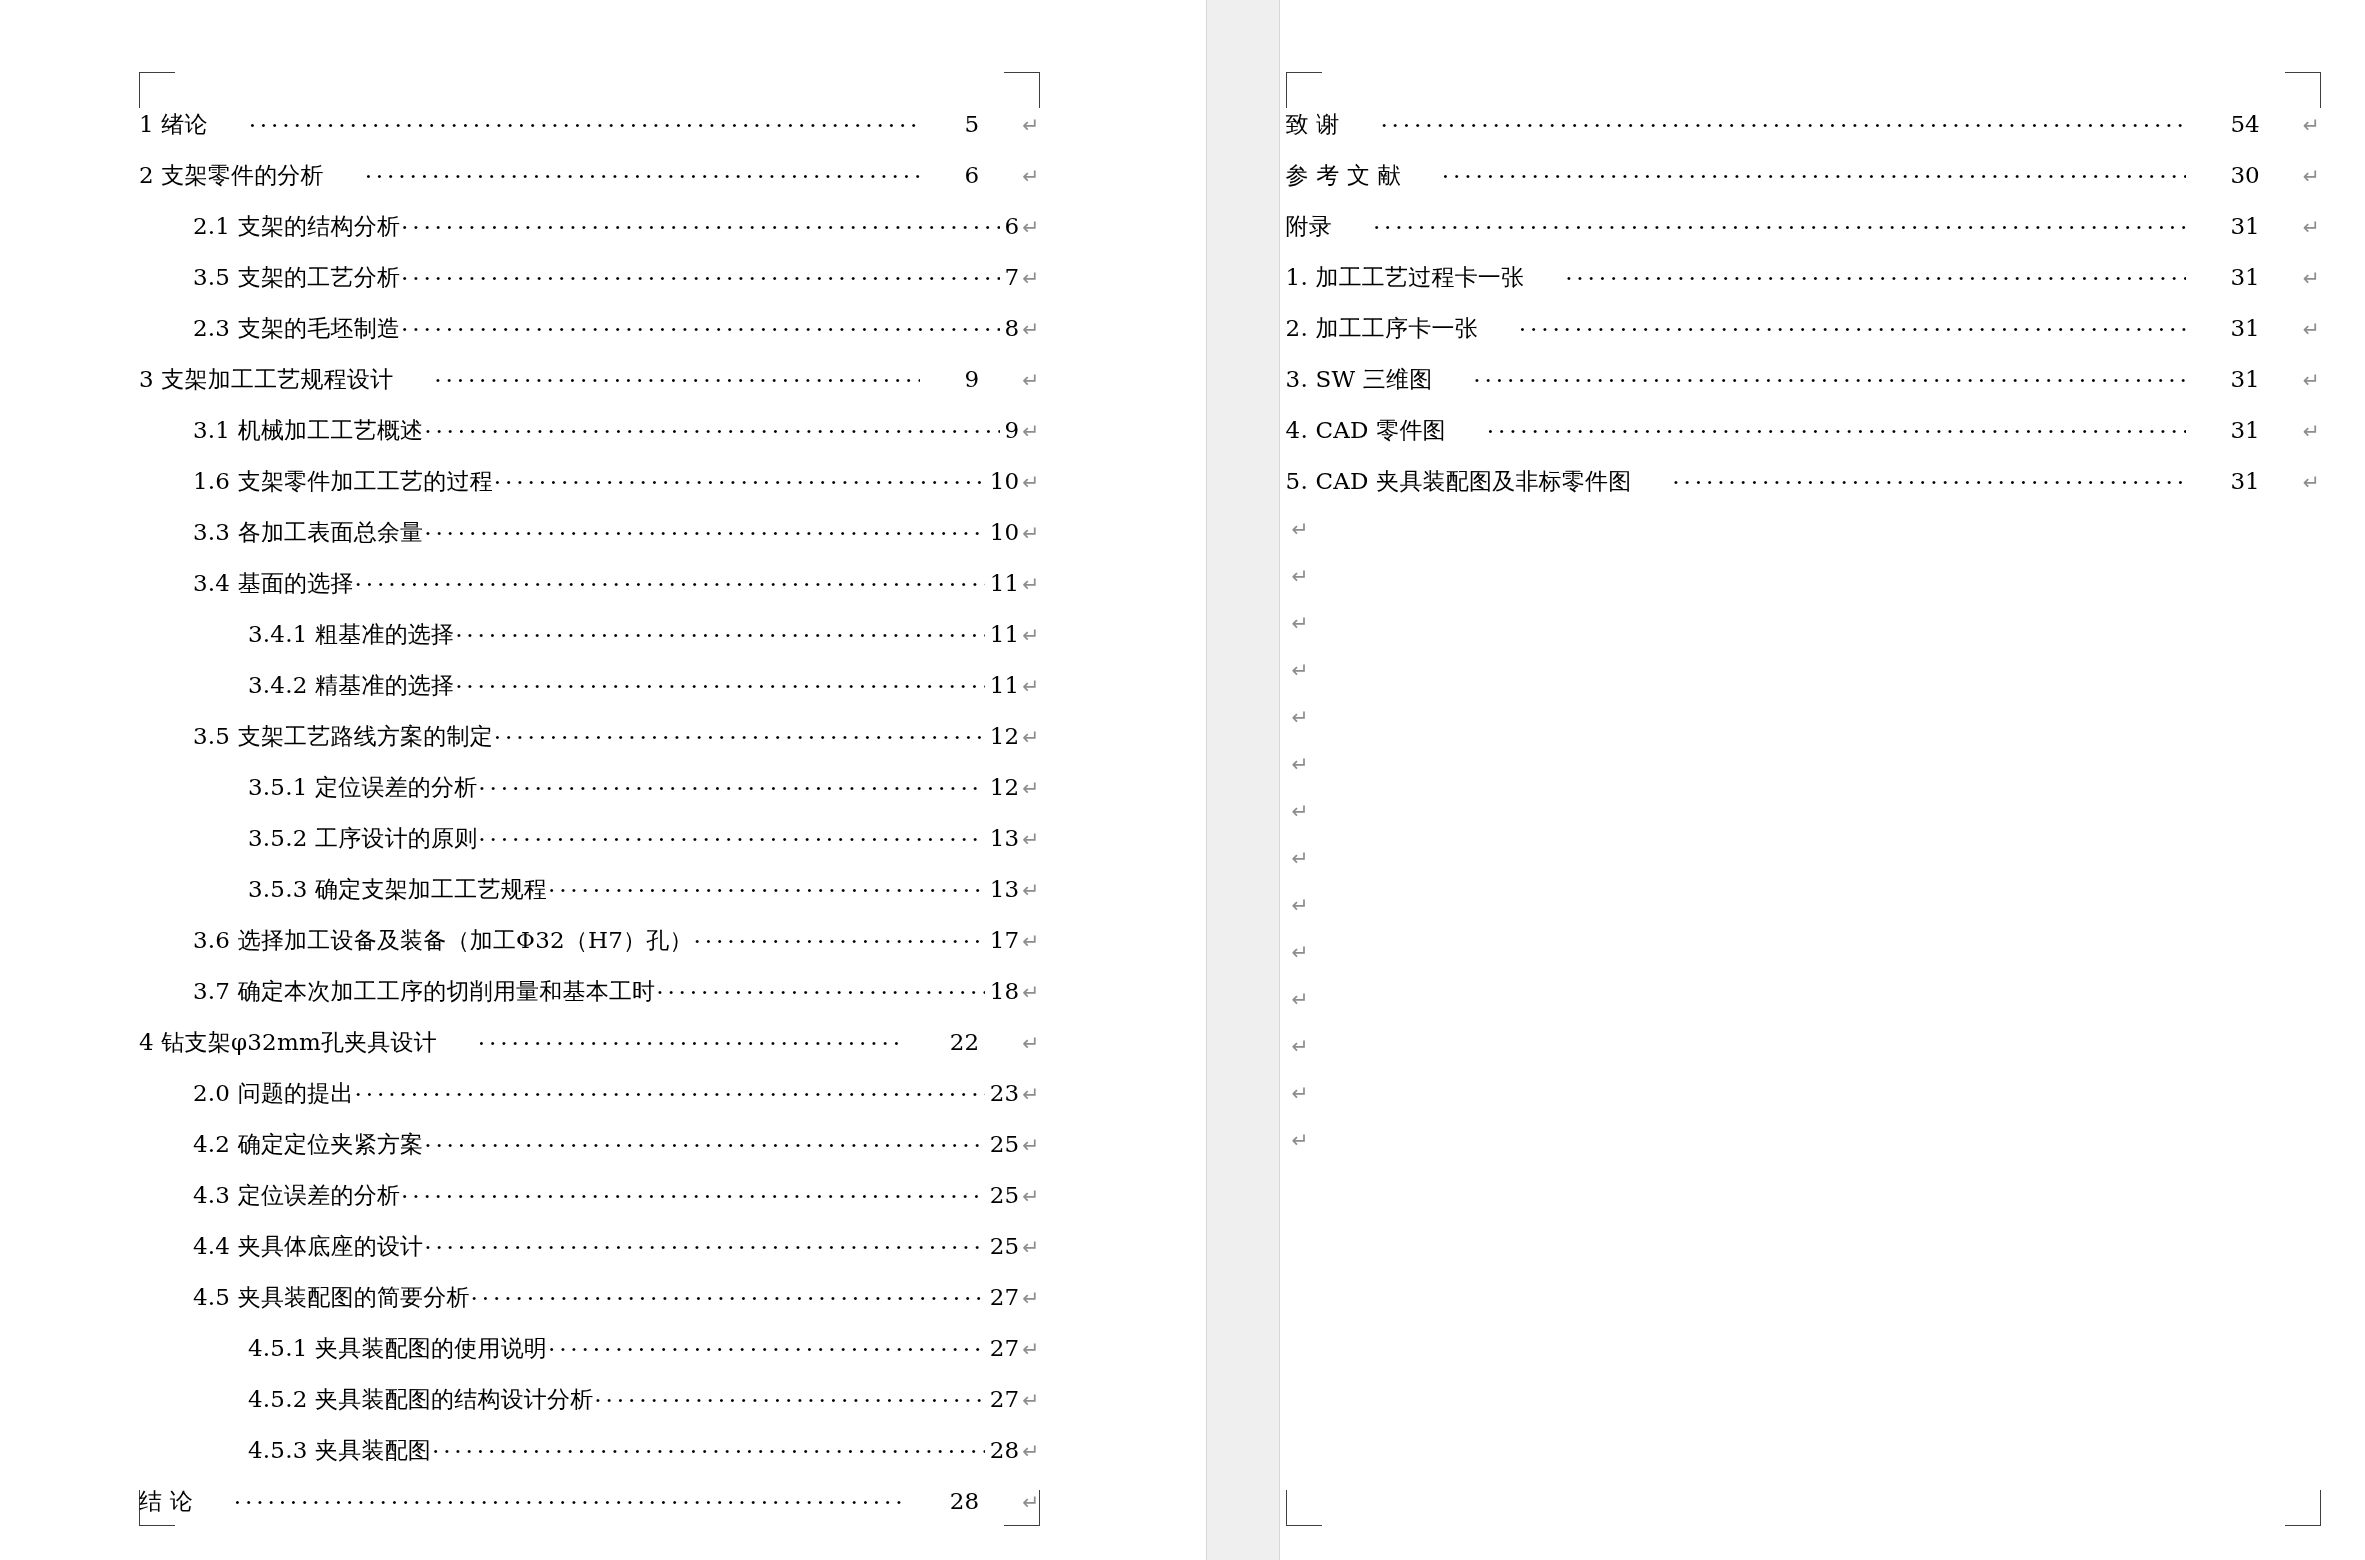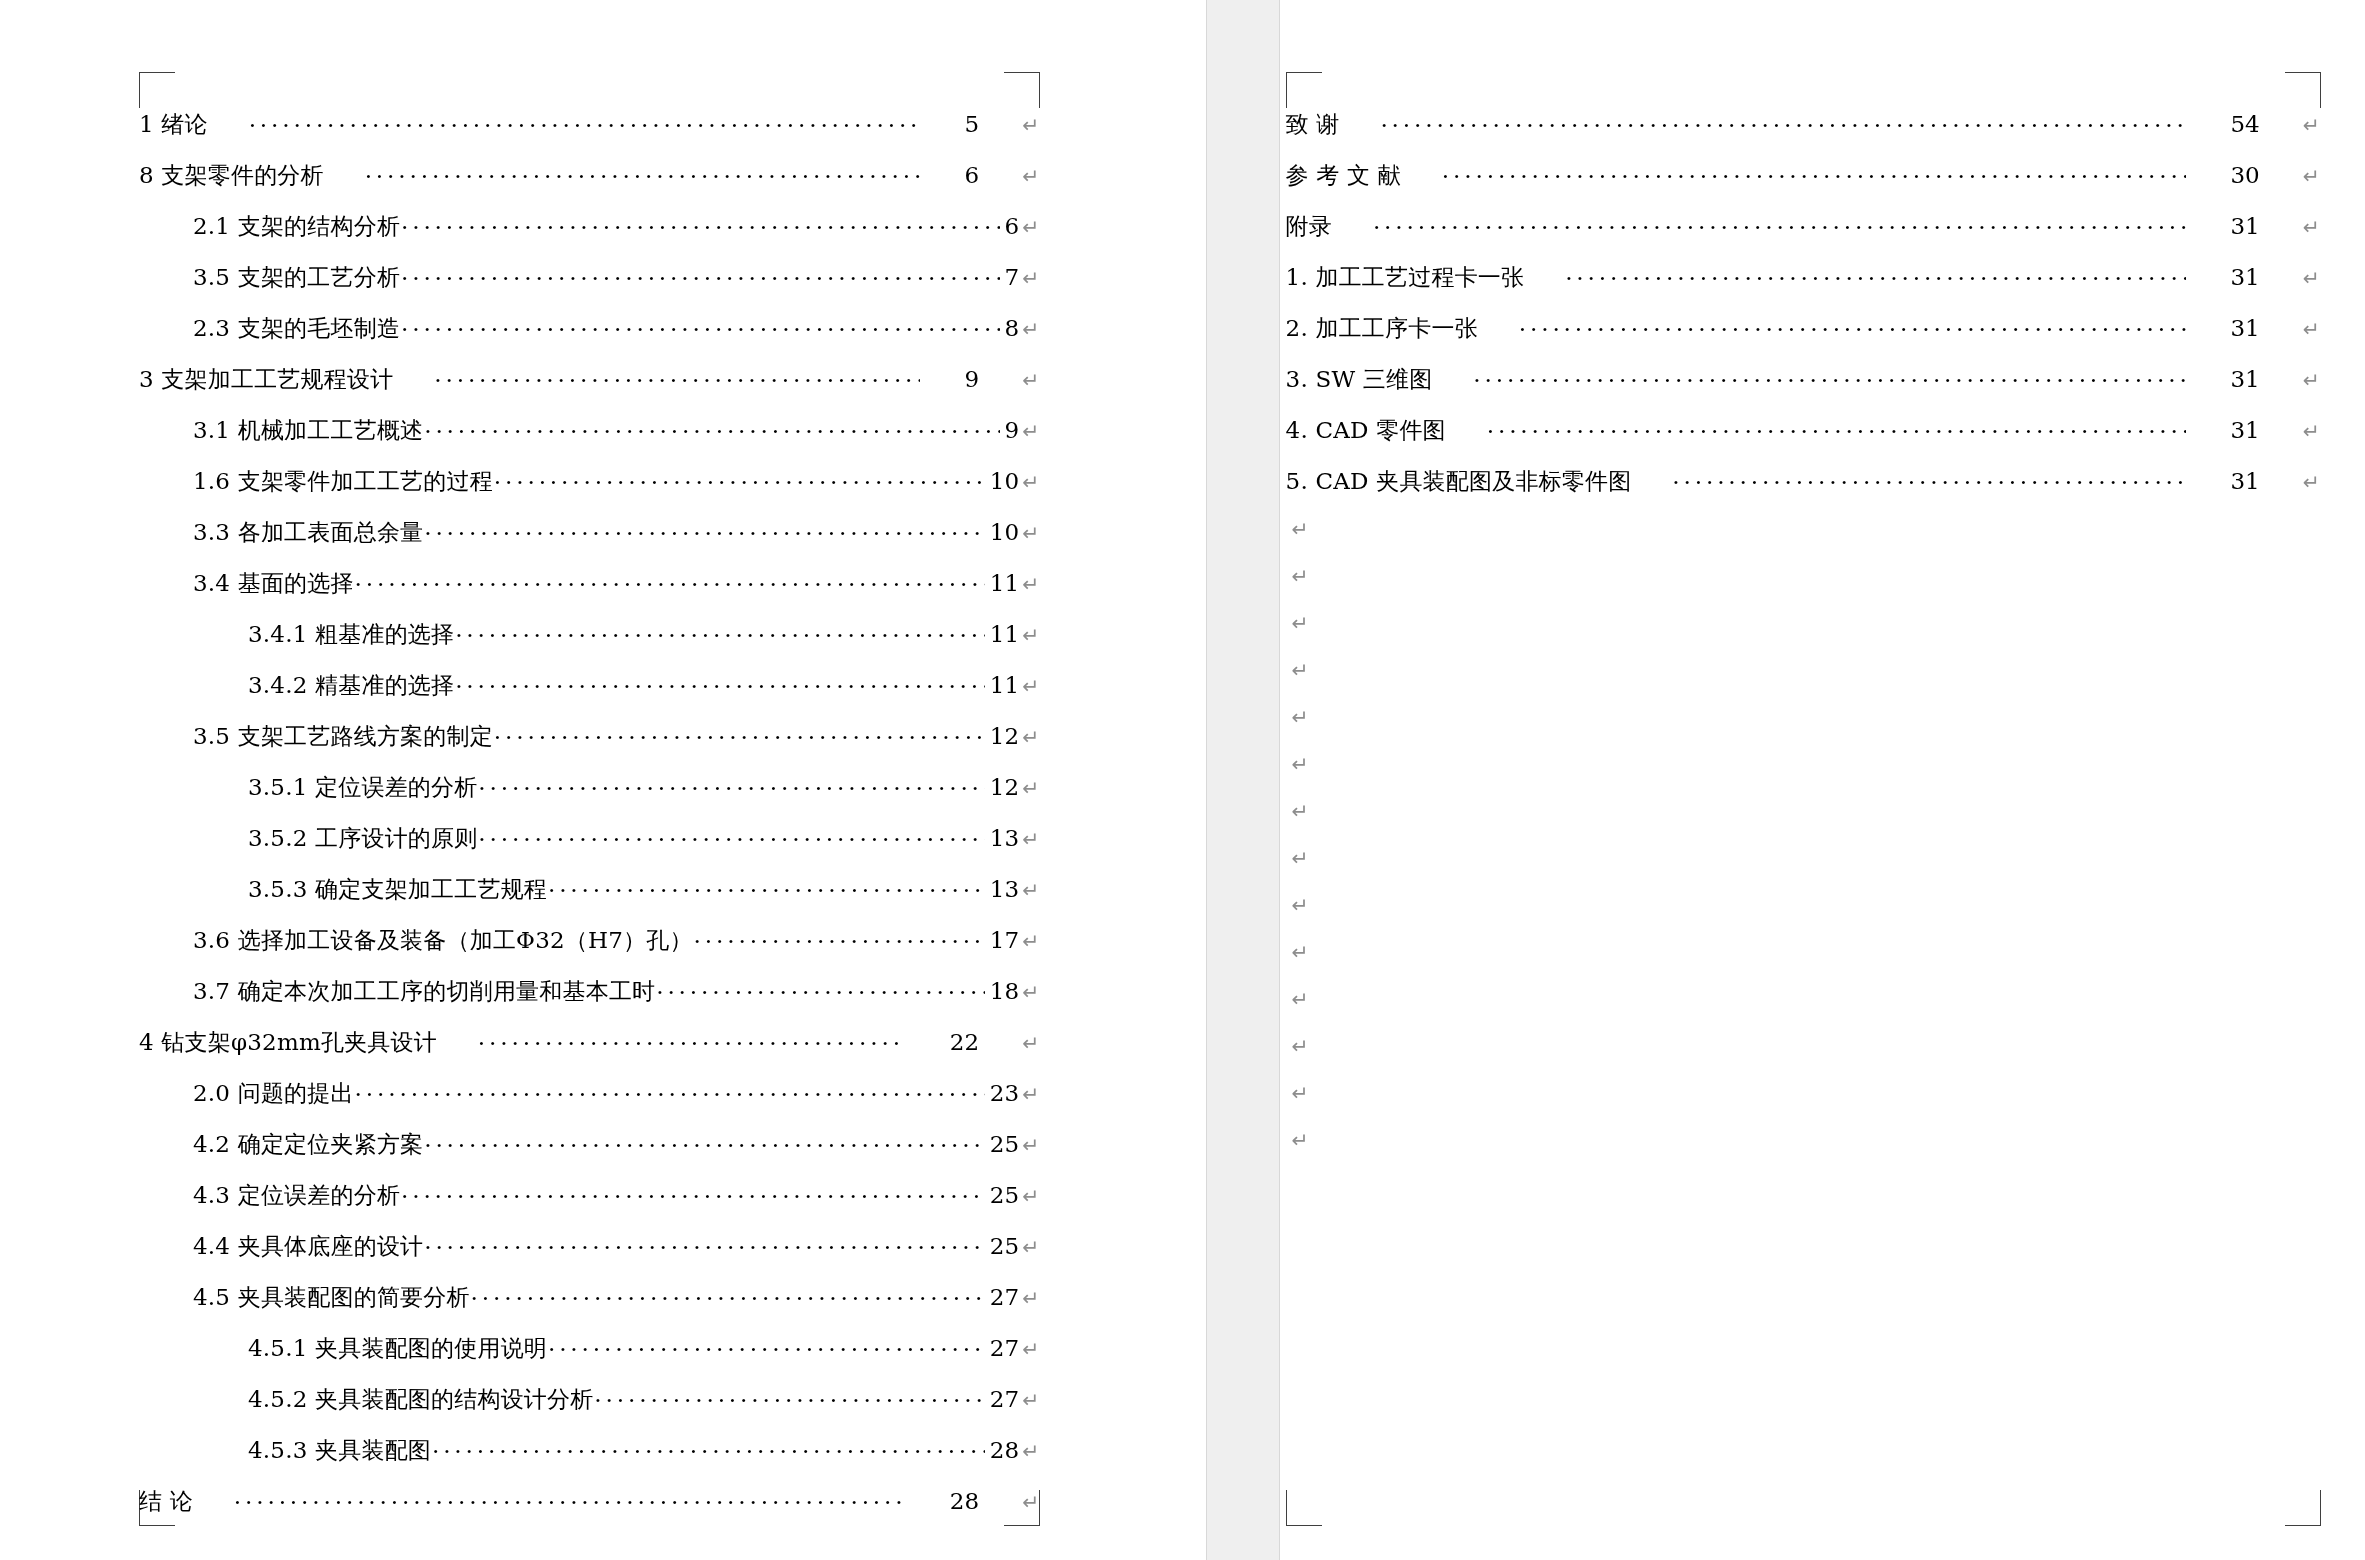--- a/index.html
+++ b/index.html
@@ -181,21 +181,21 @@
     <div class="body-left">
 
       <div id="left-entries">
           <div class="toc-line lvl1">
             <span class="toc-text">1 绪论</span>
             <span class="leader"></span>
             <span class="toc-page">5</span>
             <span class="pilcrow">↵</span>
           </div>
           <div class="toc-line lvl1">
-            <span class="toc-text">8 支架零件的分析</span>
+            <span class="toc-text">2 支架零件的分析</span>
             <span class="leader"></span>
             <span class="toc-page">6</span>
             <span class="pilcrow">↵</span>
           </div>
           <div class="toc-line lvl2">
             <span class="toc-text">2.1 支架的结构分析</span>
             <span class="leader"></span>
             <span class="toc-page">6</span>
             <span class="pilcrow">↵</span>
           </div>

